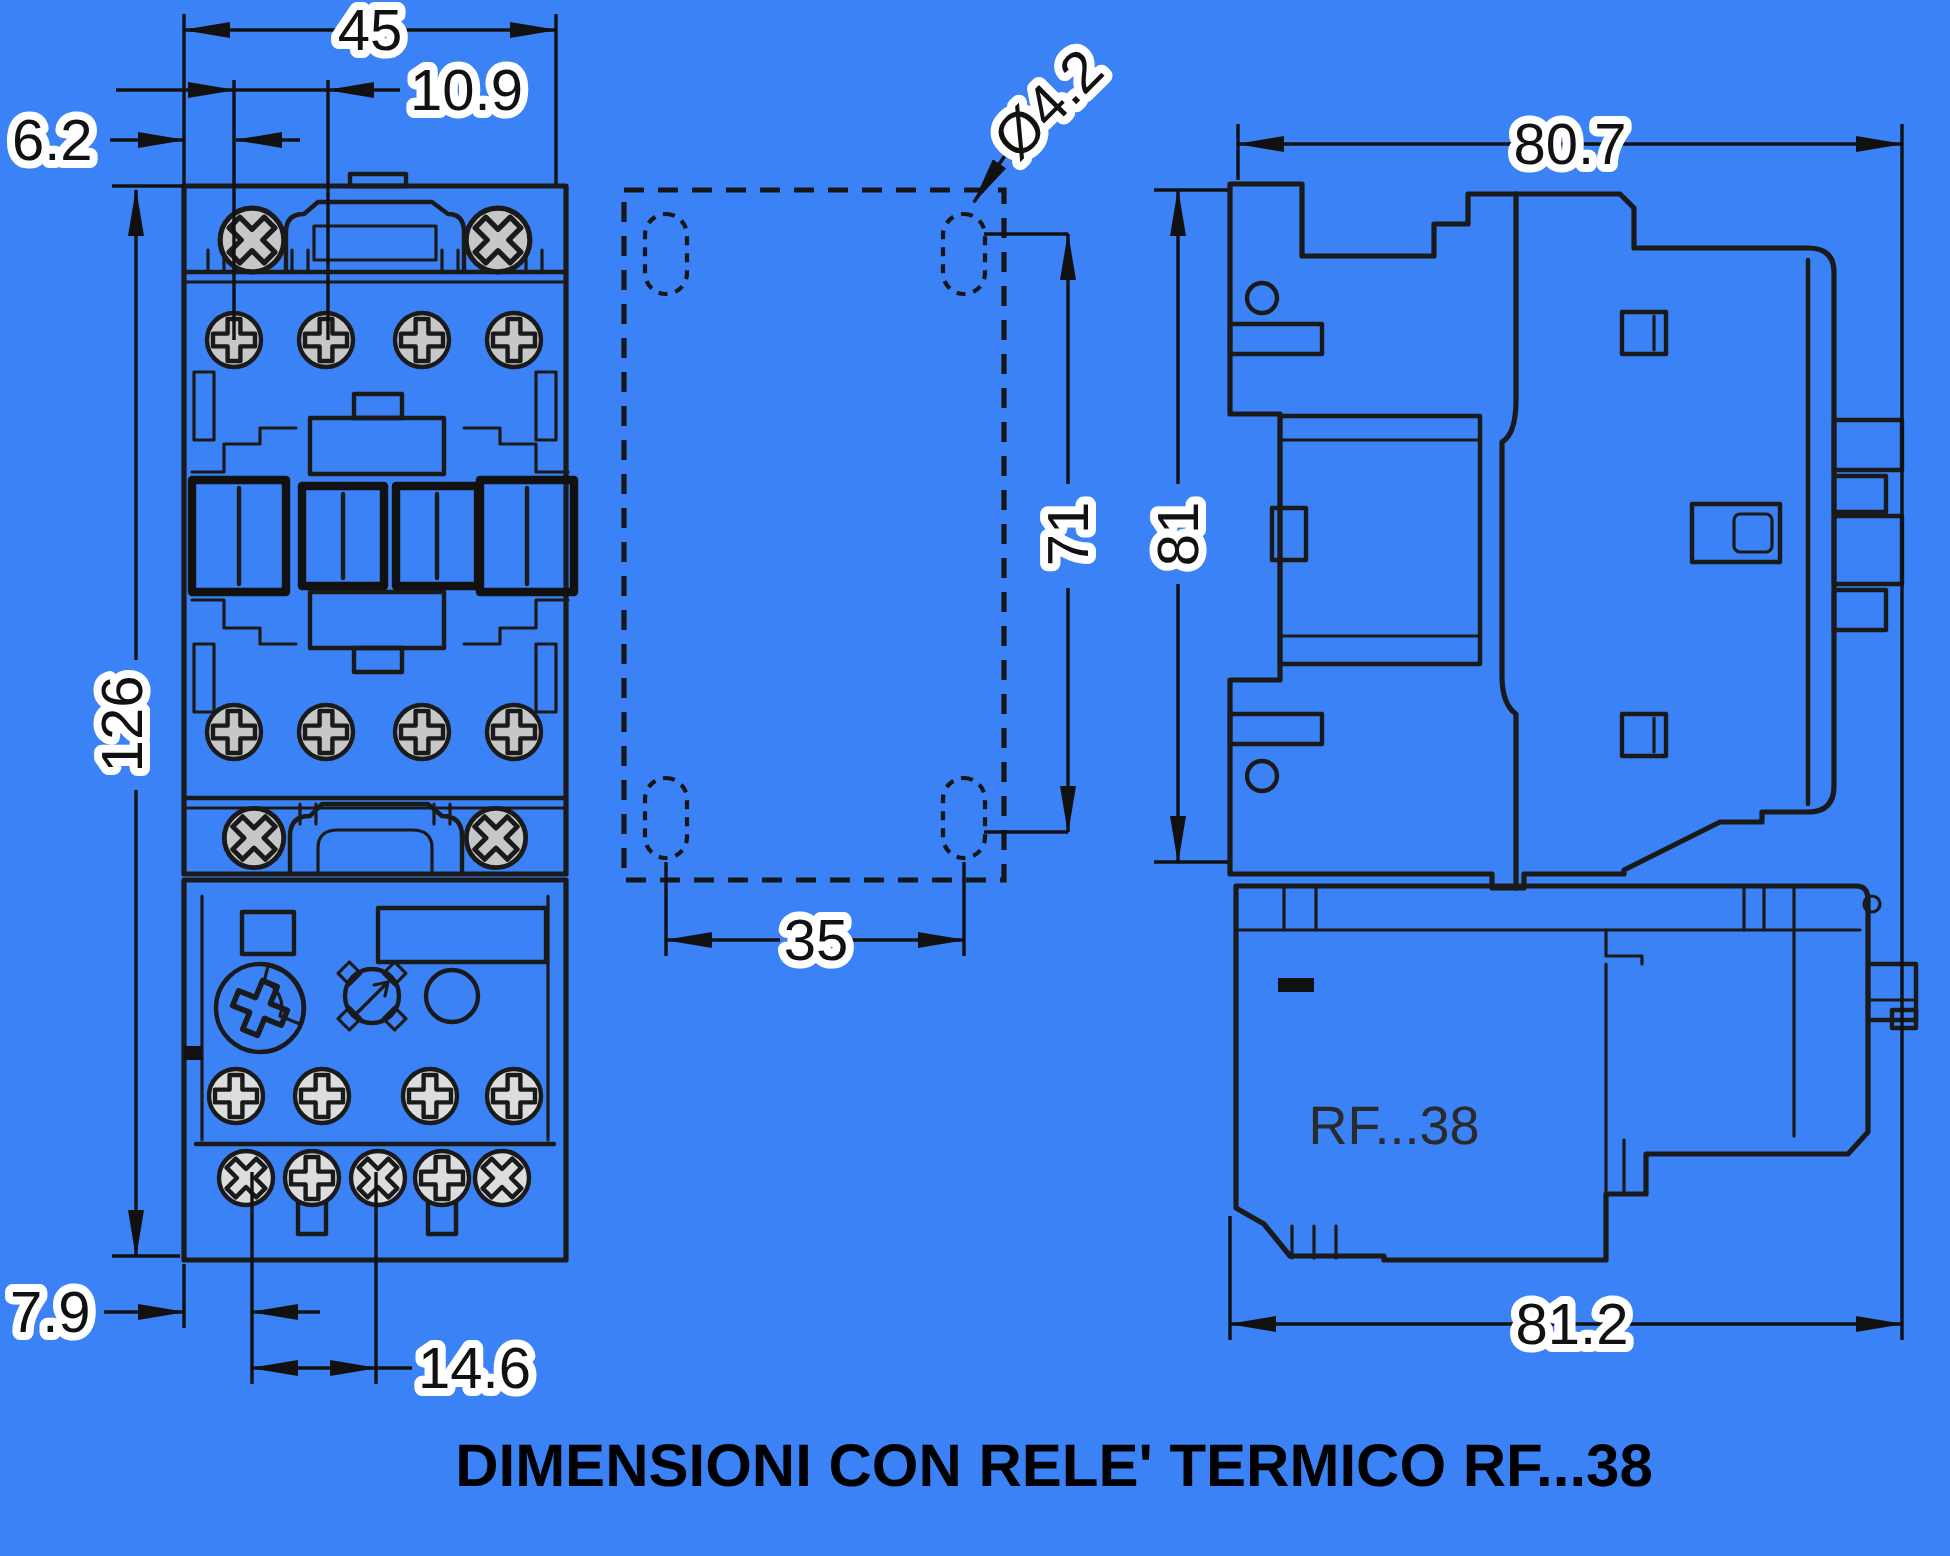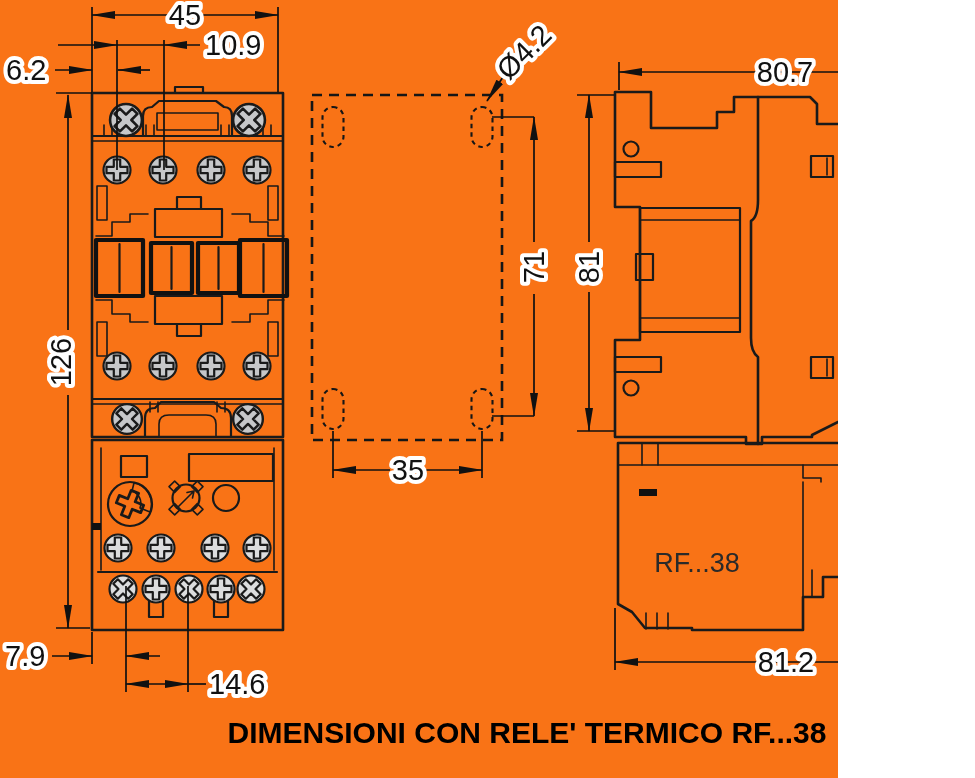--- a/index.html
+++ b/index.html
@@ -1,16 +1,16 @@
 <!DOCTYPE html>
 <html><head>
 <meta charset="utf-8">
 <style>
   html,body { margin:0; padding:0; background:#fff; }
-  .stage { position:relative; width:838px; height:778px; background:#f97316; overflow:hidden; }
+  .stage { position:relative; width:975px; height:778px; background:#3b82f6; overflow:hidden; }
   svg text { font-family:"Liberation Sans", sans-serif; }
   .ln  { stroke:#1a1a1a; fill:none; stroke-width:2.6; stroke-linejoin:round; stroke-linecap:round; }
   .ln1 { stroke:#1a1a1a; fill:none; stroke-width:1.6; stroke-linejoin:round; stroke-linecap:round; }
   .ln2 { stroke:#1a1a1a; fill:none; stroke-width:2.2; stroke-linejoin:round; stroke-linecap:round; }
   .thk { stroke:#111;    fill:none; stroke-width:4.2; stroke-linejoin:round; }
   .dash  { stroke:#161616; fill:none; stroke-width:2.6; stroke-dasharray:10 7; }
   .dash2 { stroke:#161616; fill:none; stroke-width:2.1; stroke-dasharray:4.5 4; }
   .dim { stroke:#111; fill:none; stroke-width:1.7; }
   .dimtxt { font-size:29px; fill:#111; paint-order:stroke; stroke:#fff; stroke-width:8px;
             stroke-linejoin:round; font-weight:normal; }

